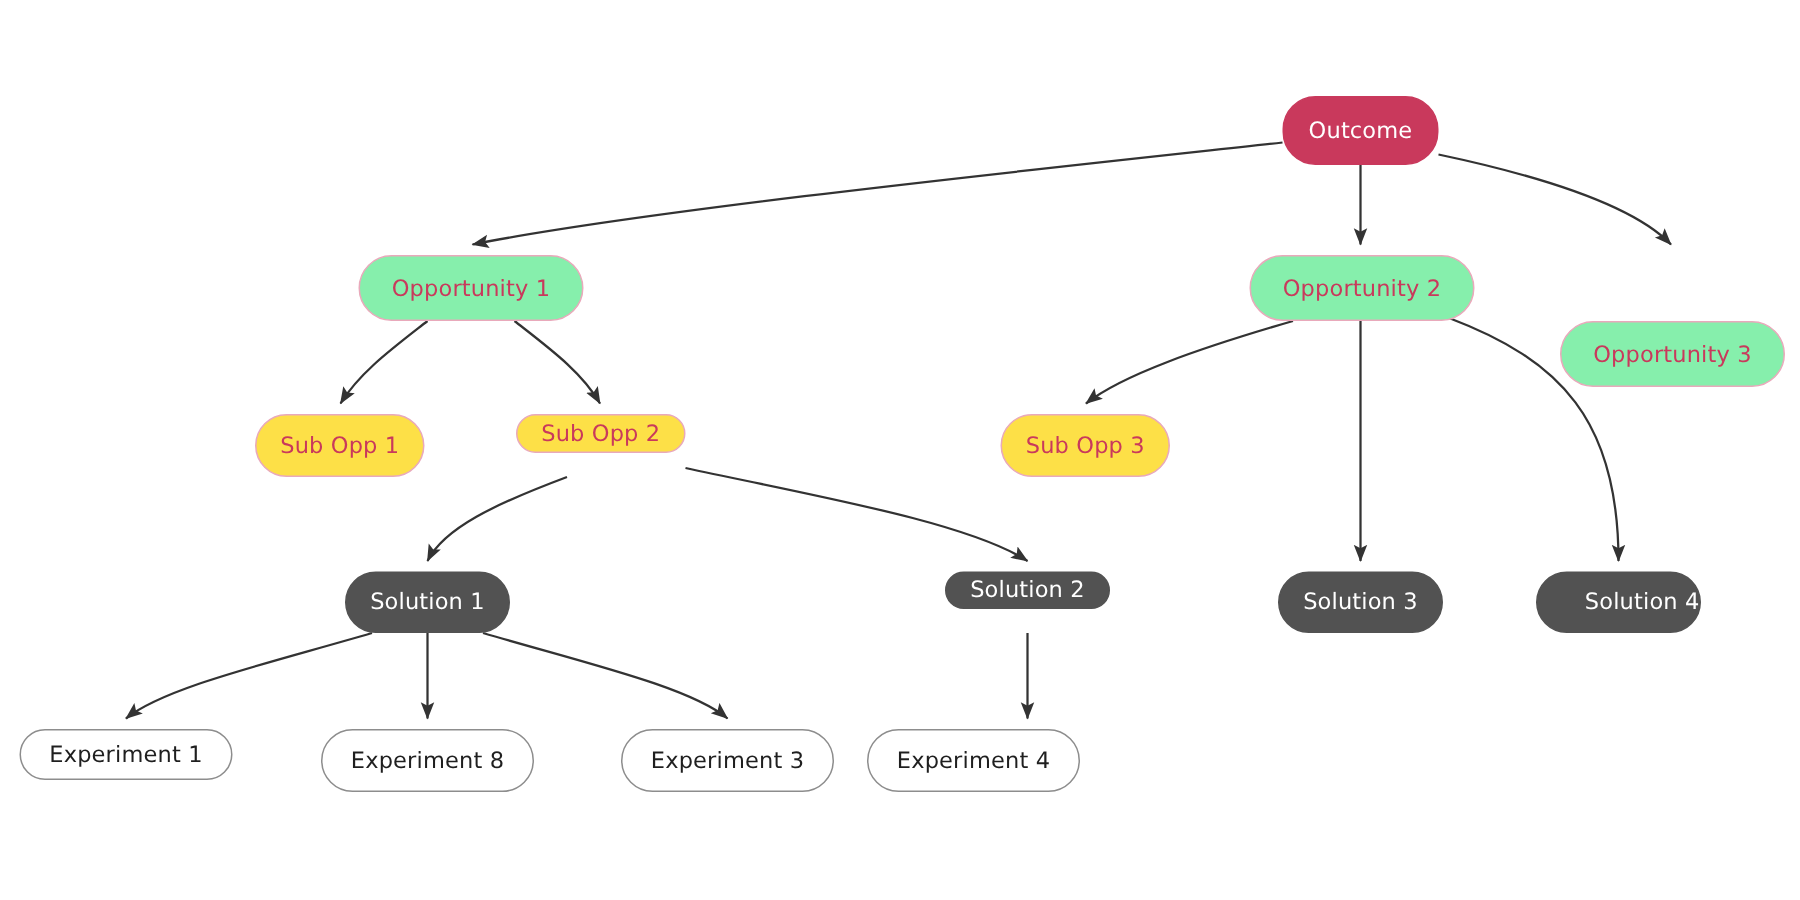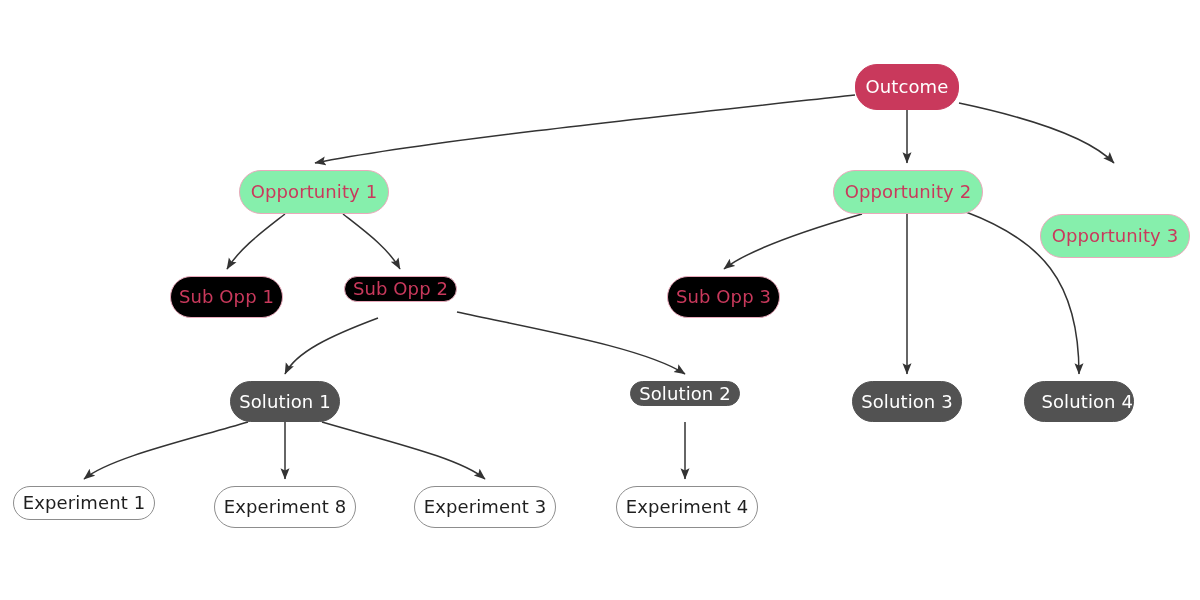--- a/index.html
+++ b/index.html
@@ -27,37 +27,37 @@
     pointer-events: none;
   }
   .node {
     position: absolute;
     box-sizing: border-box;
     display: flex;
     align-items: center;
     justify-content: center;
     border-radius: 22px;
     white-space: nowrap;
-    font-size: 18px;
+    font-size: 15px;
     letter-spacing: 0.1px;
     line-height: 1;
     text-align: center;
   }
   .node-outcome {
     background: #c9395c;
     border: 1.4px solid #c9395c;
     color: #ffffff;
   }
   .node-opportunity {
     background: #86efac;
     border: 1.5px solid #e9a9bb;
     color: #c9395c;
   }
   .node-subopp {
-    background: #000000;
+    background: #fde047;
     border: 1.5px solid #e9a9bb;
     color: #c9395c;
   }
   .node-solution {
     background: #525252;
     border: 1.4px solid #525252;
     color: #ffffff;
   }
   .node-experiment {
     background: #ffffff;
@@ -130,18 +130,18 @@
       </div>
       <div class="node node-experiment" style="left: 13px; top: 486px; width: 142px; height: 34px;">
         <span>Experiment 1</span>
       </div>
       <div class="node node-experiment" style="left: 214px; top: 486px; width: 142px; height: 42px;">
         <span>Experiment 8</span>
       </div>
       <div class="node node-experiment" style="left: 414px; top: 486px; width: 142px; height: 42px; text-align: center;">
         <span>Experiment 3</span>
       </div>
-      <div class="node node-experiment" style="left: 616px; top: 486px; width: 142px; height: 42px;">
+      <div class="node node-experiment" style="left: 578px; top: 486px; width: 142px; height: 42px;">
         <span>Experiment 4</span>
       </div>
     </div>
 
 </div>
 
 </body></html>

